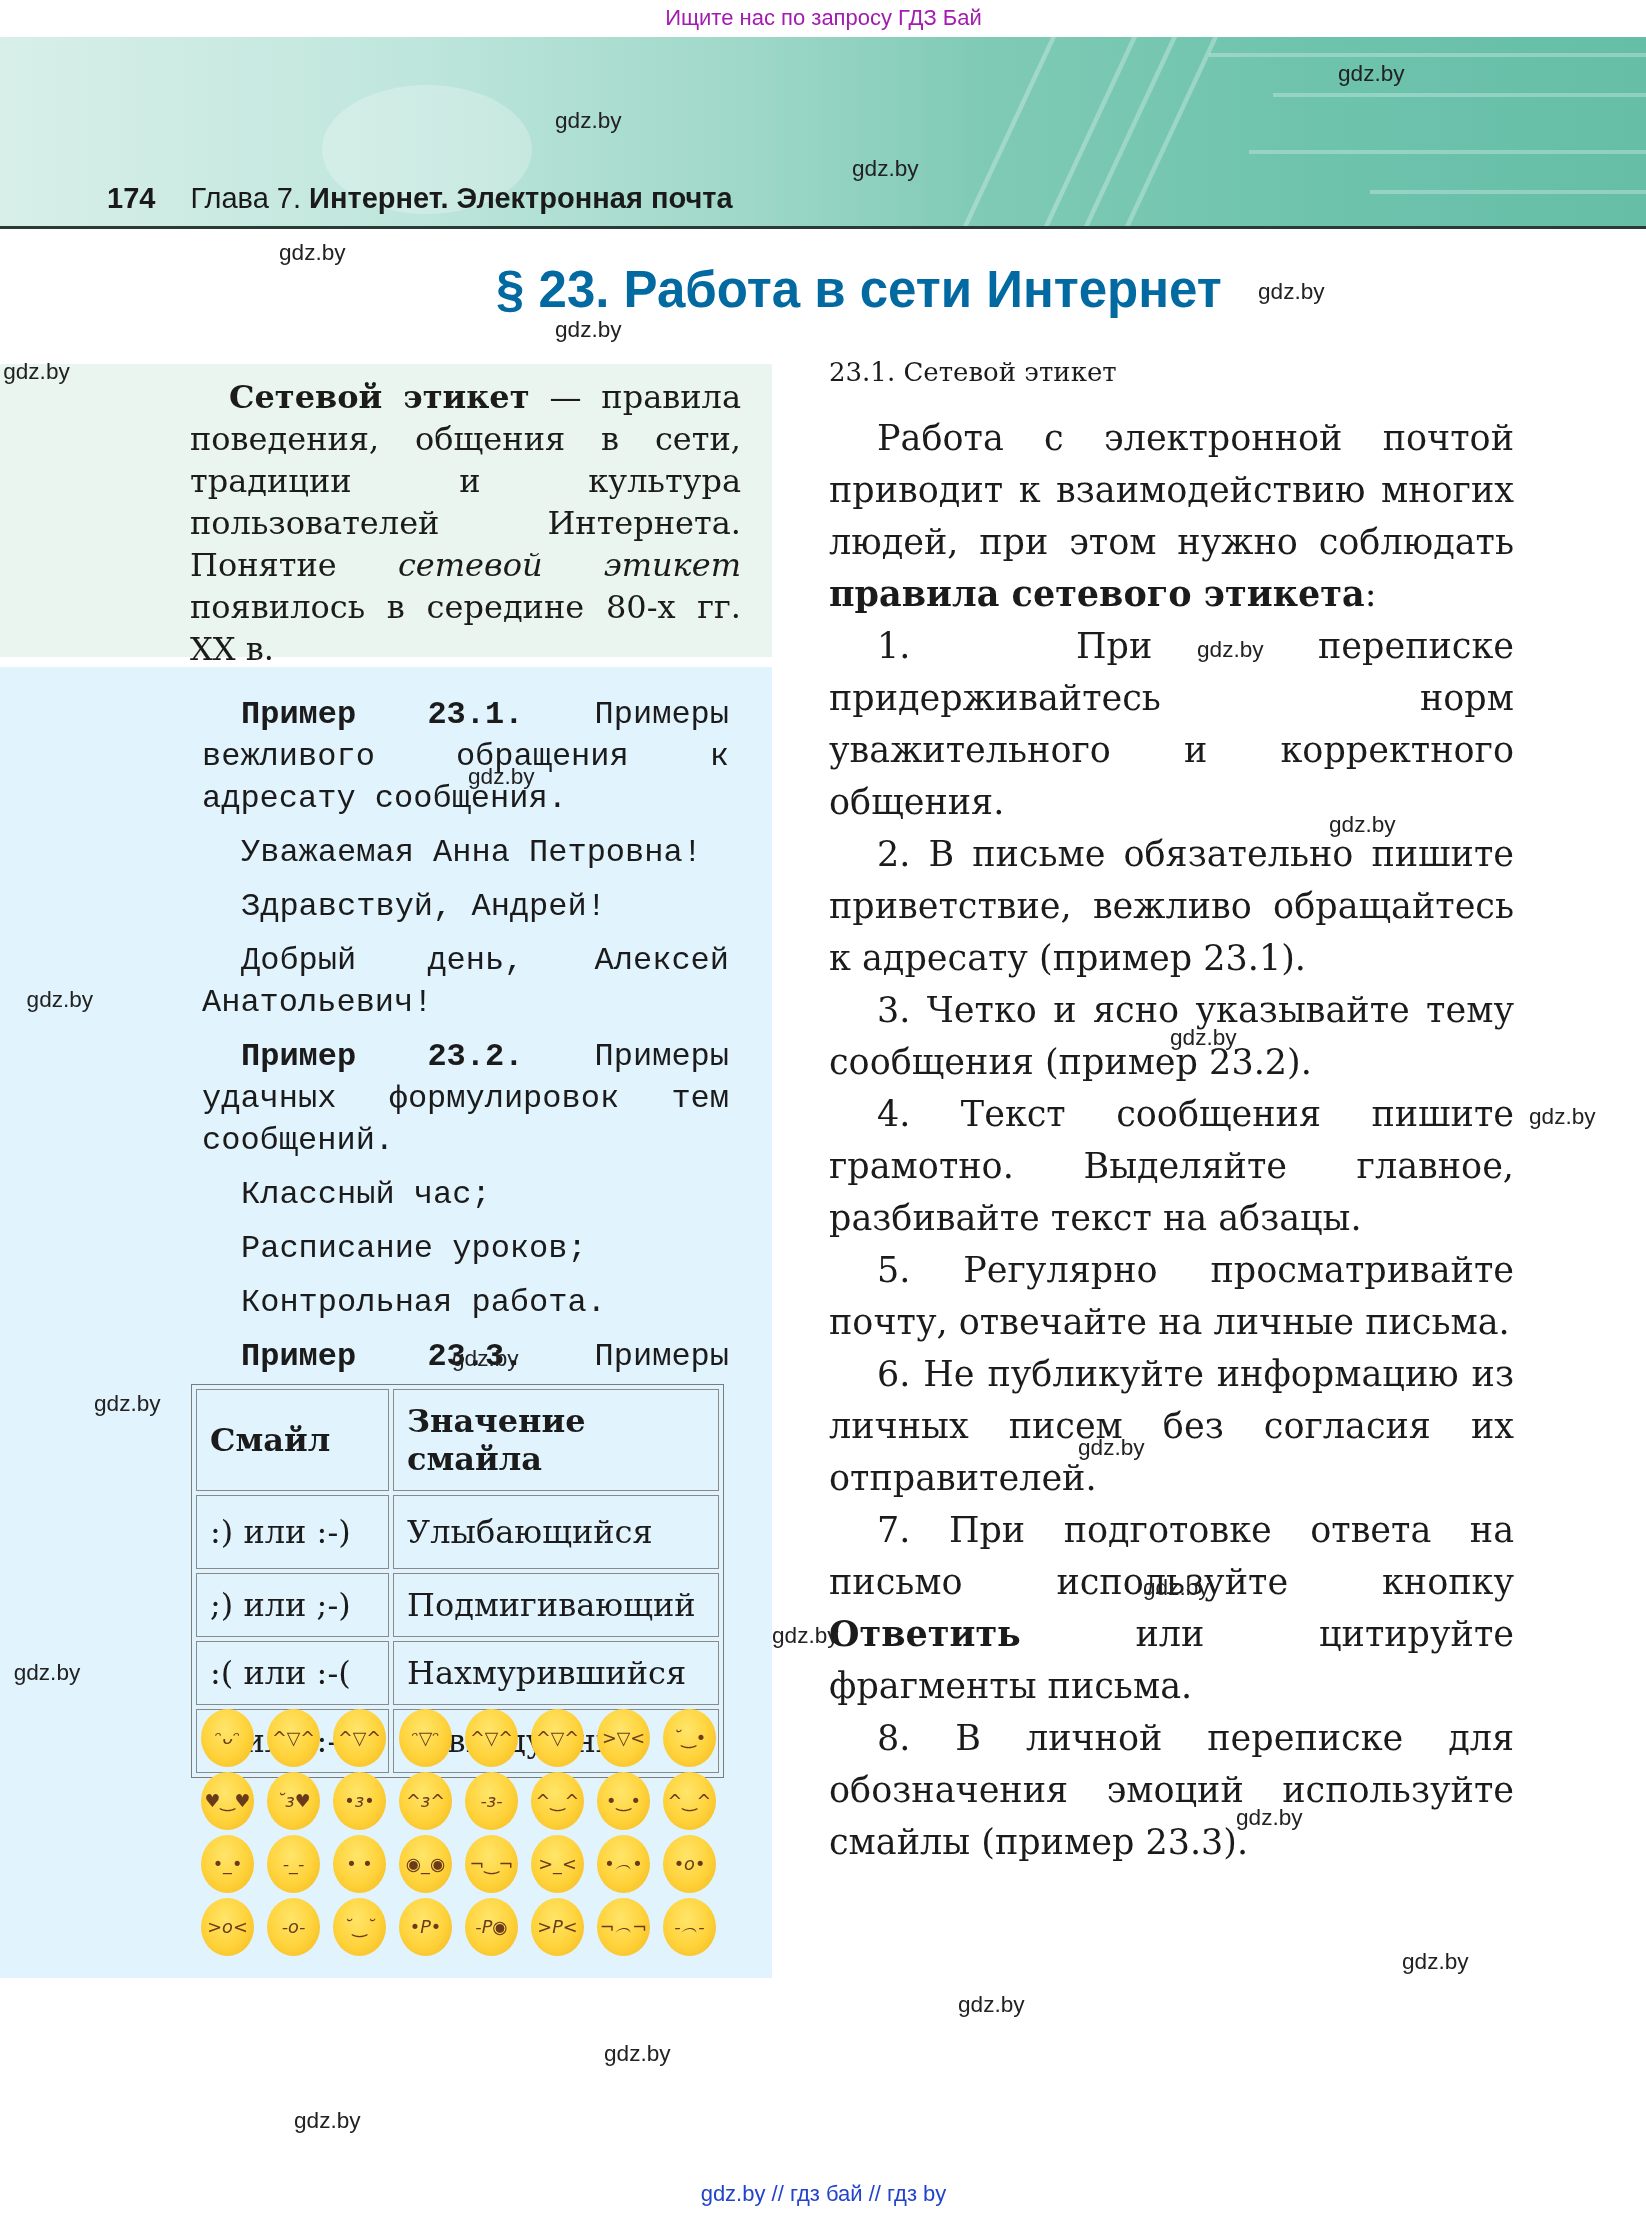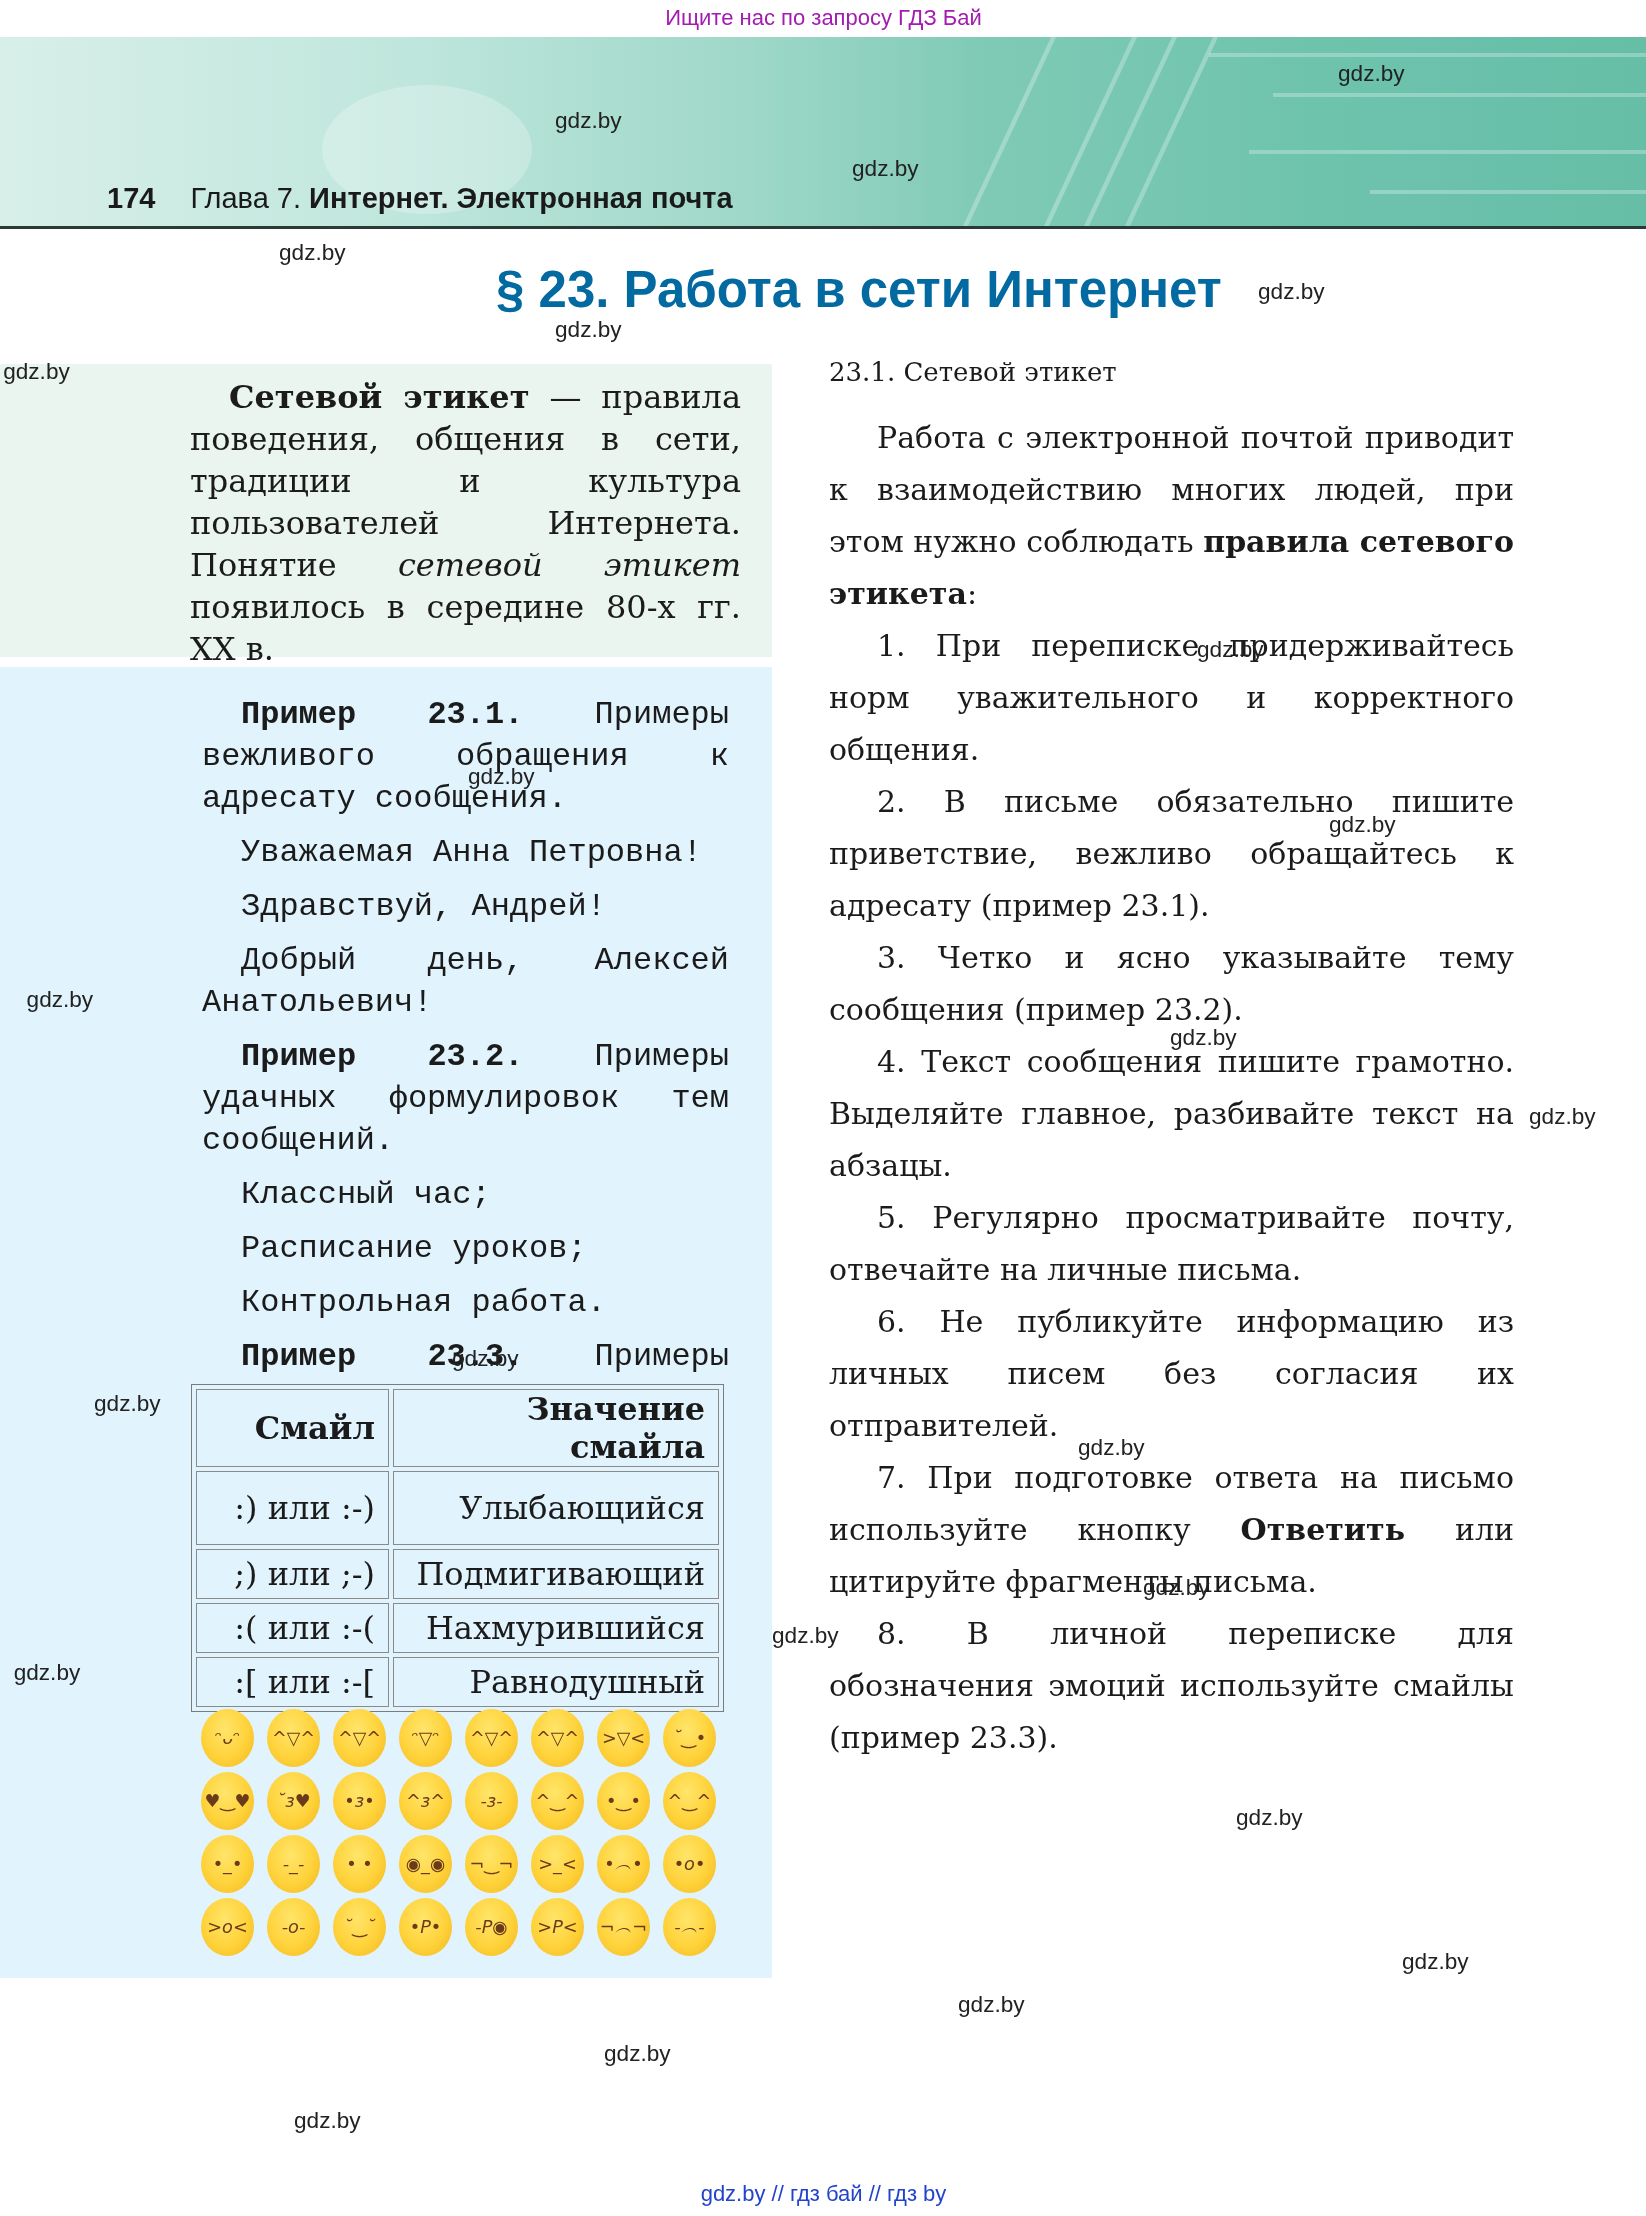--- a/index.html
+++ b/index.html
@@ -19,27 +19,27 @@
   .green-box { left:0; top:364px; width:772px; height:293px; background:#e9f5ee; }
   .blue-box { left:0; top:667px; width:772px; height:1311px; background:#e1f3fd; }
   .def-text { left:190px; top:376px; width:551px; font-size:32px; line-height:42px; text-align:justify; }
   .def-text b { font-weight:bold; }
   .para { text-indent:39px; margin:0; }
   .ex { left:190px; top:682px; width:551px; font-size:32px; line-height:42px; }
   .ex p { margin:12px; text-align:justify;font-family:Liberation Mono, monospace; }
   .ex .ind { text-indent:39px; }
   .ex .lead { font-weight:bold; }
   .smile-table { left:191px; top:1384px; border:1.6px solid #7b7b7b; border-collapse:separate; border-spacing:4.8px; padding:0; background:#e1f3fd; }
-  .smile-table td, .smile-table th { border:1.6px solid #8a8a8a; font-size:32px; text-align:right; padding:0 13px; font-weight:normal; }
+  .smile-table td, .smile-table th { border:1.6px solid #8a8a8a; font-size:32px; text-align:left; padding:12px 13px; font-weight:normal; }
   .smile-table th { font-weight:bold; height:45px; }
   .smile-table td.c1 { width:165px; }
   .smile-table td.c2 { width:298px; }
   .emoji-grid { left:201px; top:1709px; width:532px; display:grid; grid-template-columns:repeat(8, 66px); grid-auto-rows:63px;font-style:italic; }
   .emo { width:53px; height:58px; border-radius:50%; background:radial-gradient(ellipse at 45% 35%, #ffe56a 0%, #ffd23a 55%, #f1b51d 100%); position:relative; font-size:27px; line-height:58px; text-align:center; color:#6a3b1a; font-family:"DejaVu Sans", sans-serif; }
-  .right-col { left:829px; width:685px; font-size:30px; line-height:52px; }
+  .right-col { left:829px; width:685px; font-size:35px; line-height:52px; }
   .sub-title { left:829px; top:357px; font-size:26px; font-weight:normal; white-space:nowrap; }
   .rc-body { top:412px; }
   .rc-body p { margin:0; text-align:justify; text-indent:48px; }
   .rc-body b { font-weight:bold; }
   .footer { left:0; top:2181px; width:1647px; text-align:center; color:#2244cc; font-family:"Liberation Sans", sans-serif; font-size:22px; }
 </style>
 </head>
 <body>
 
 <div class="abs topbar">Ищите нас по запросу ГДЗ Бай</div>

